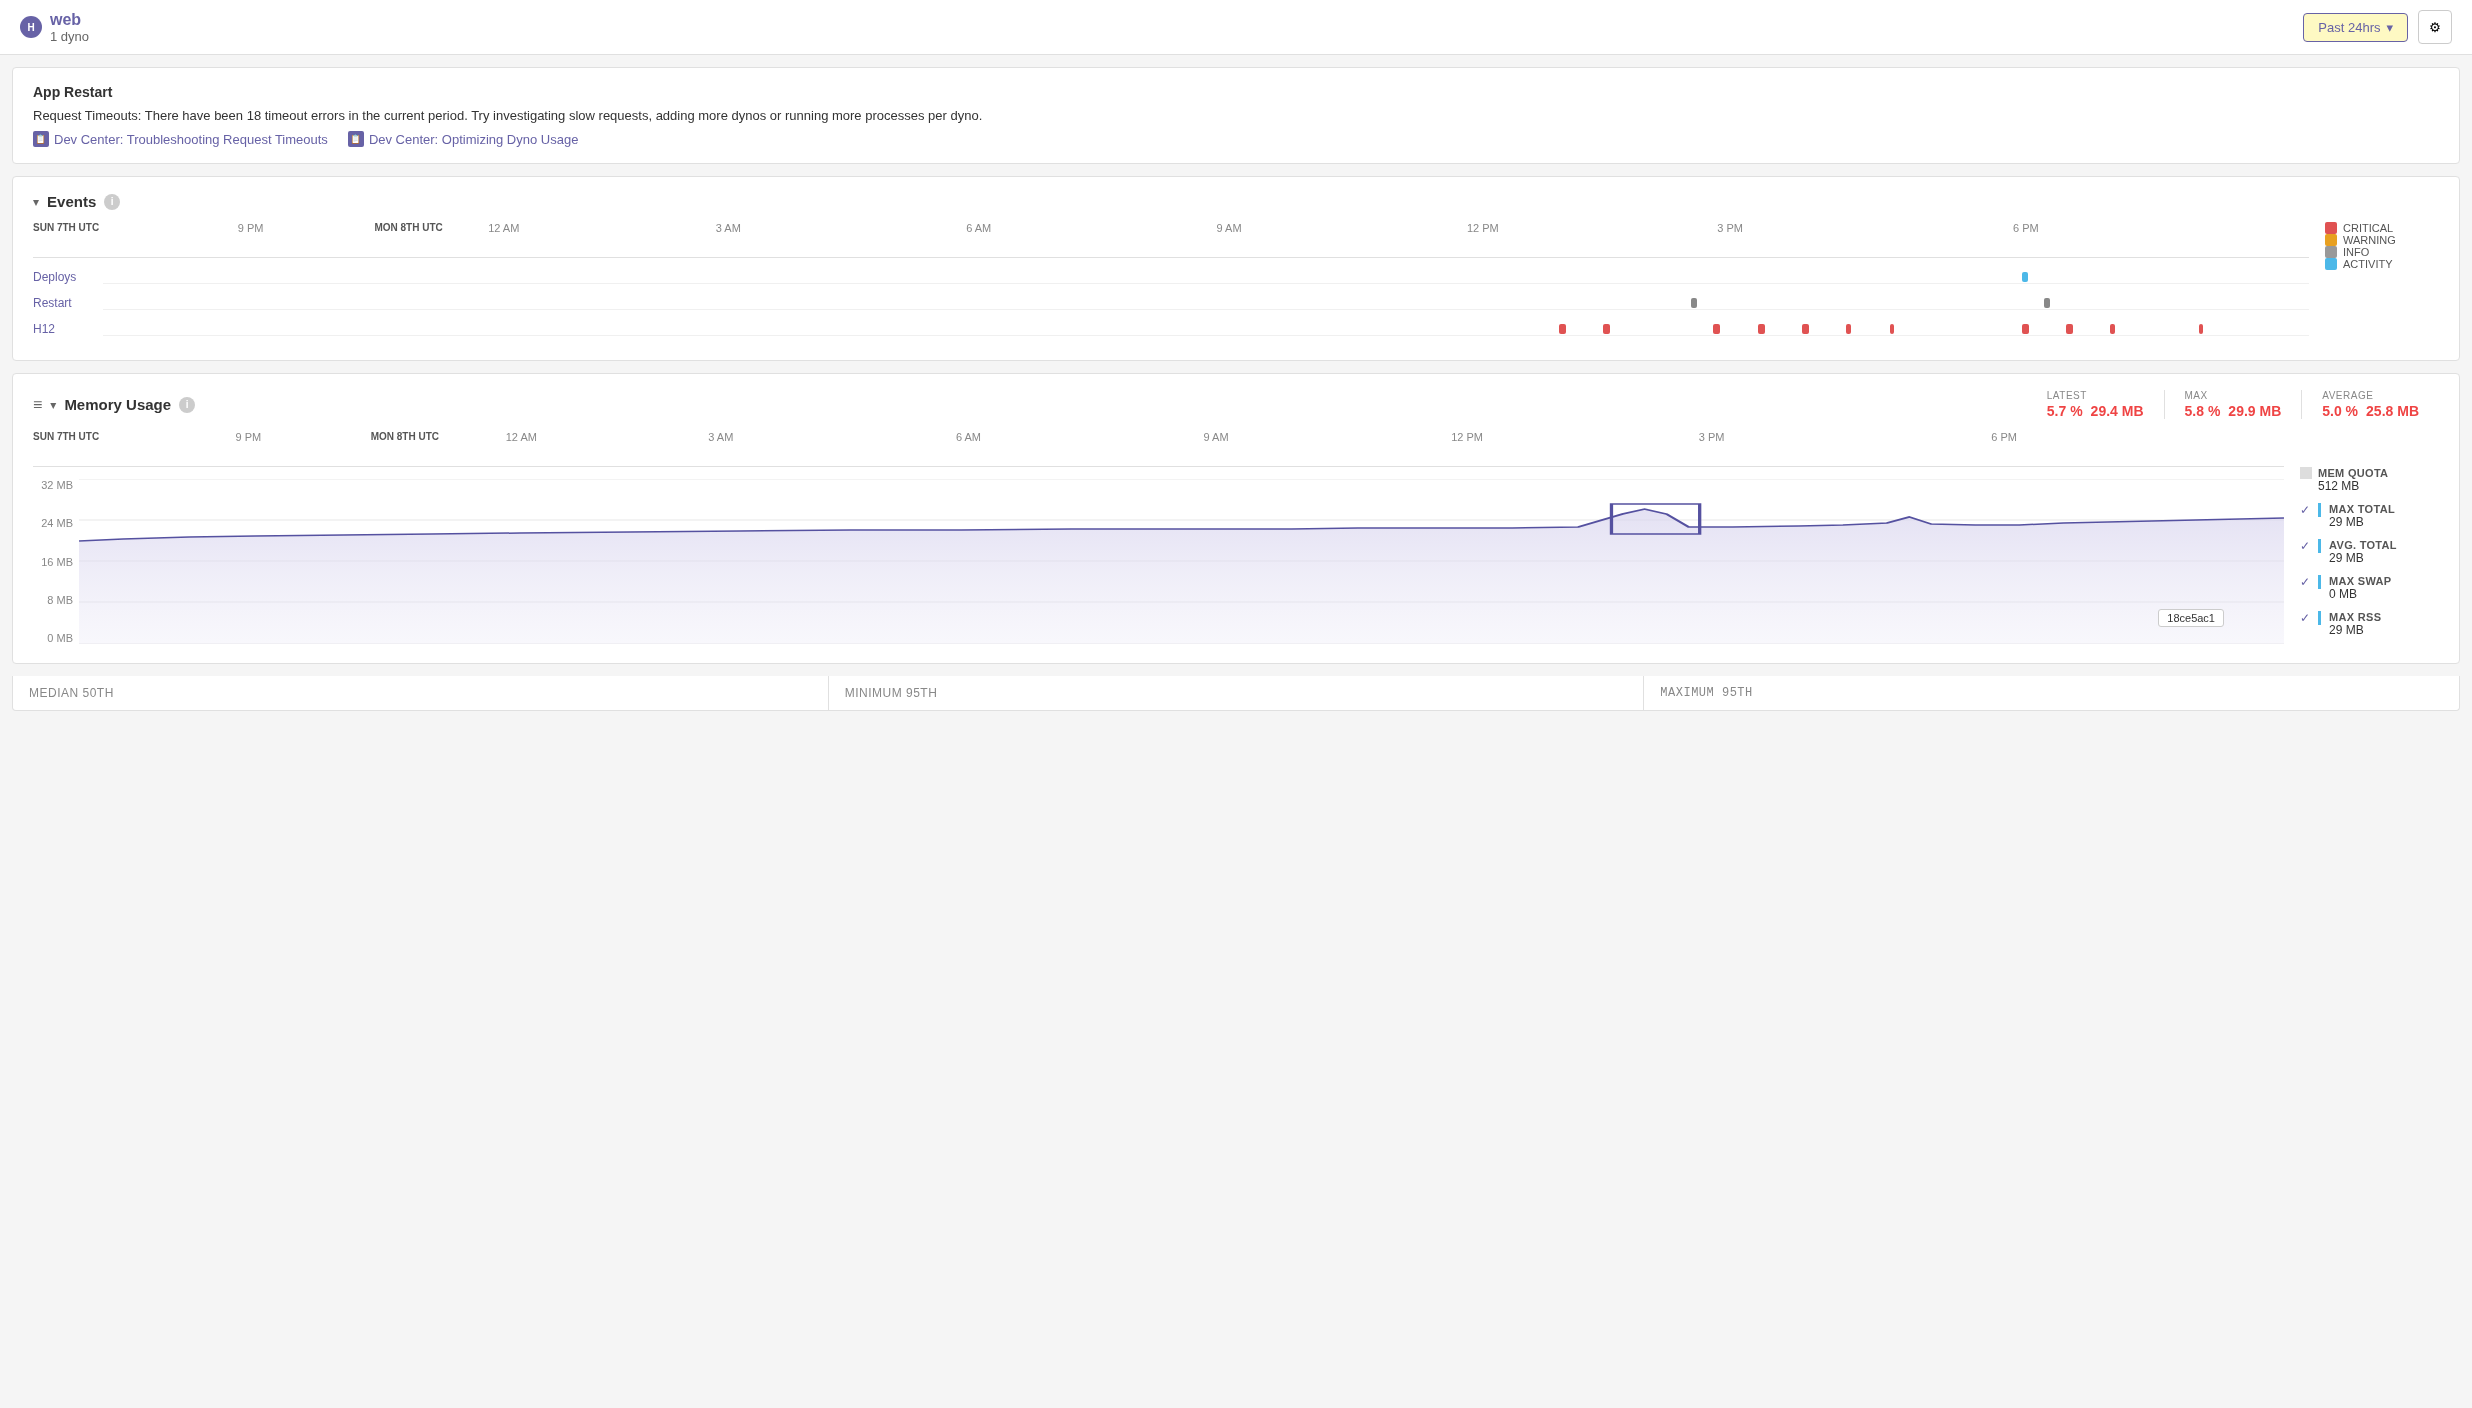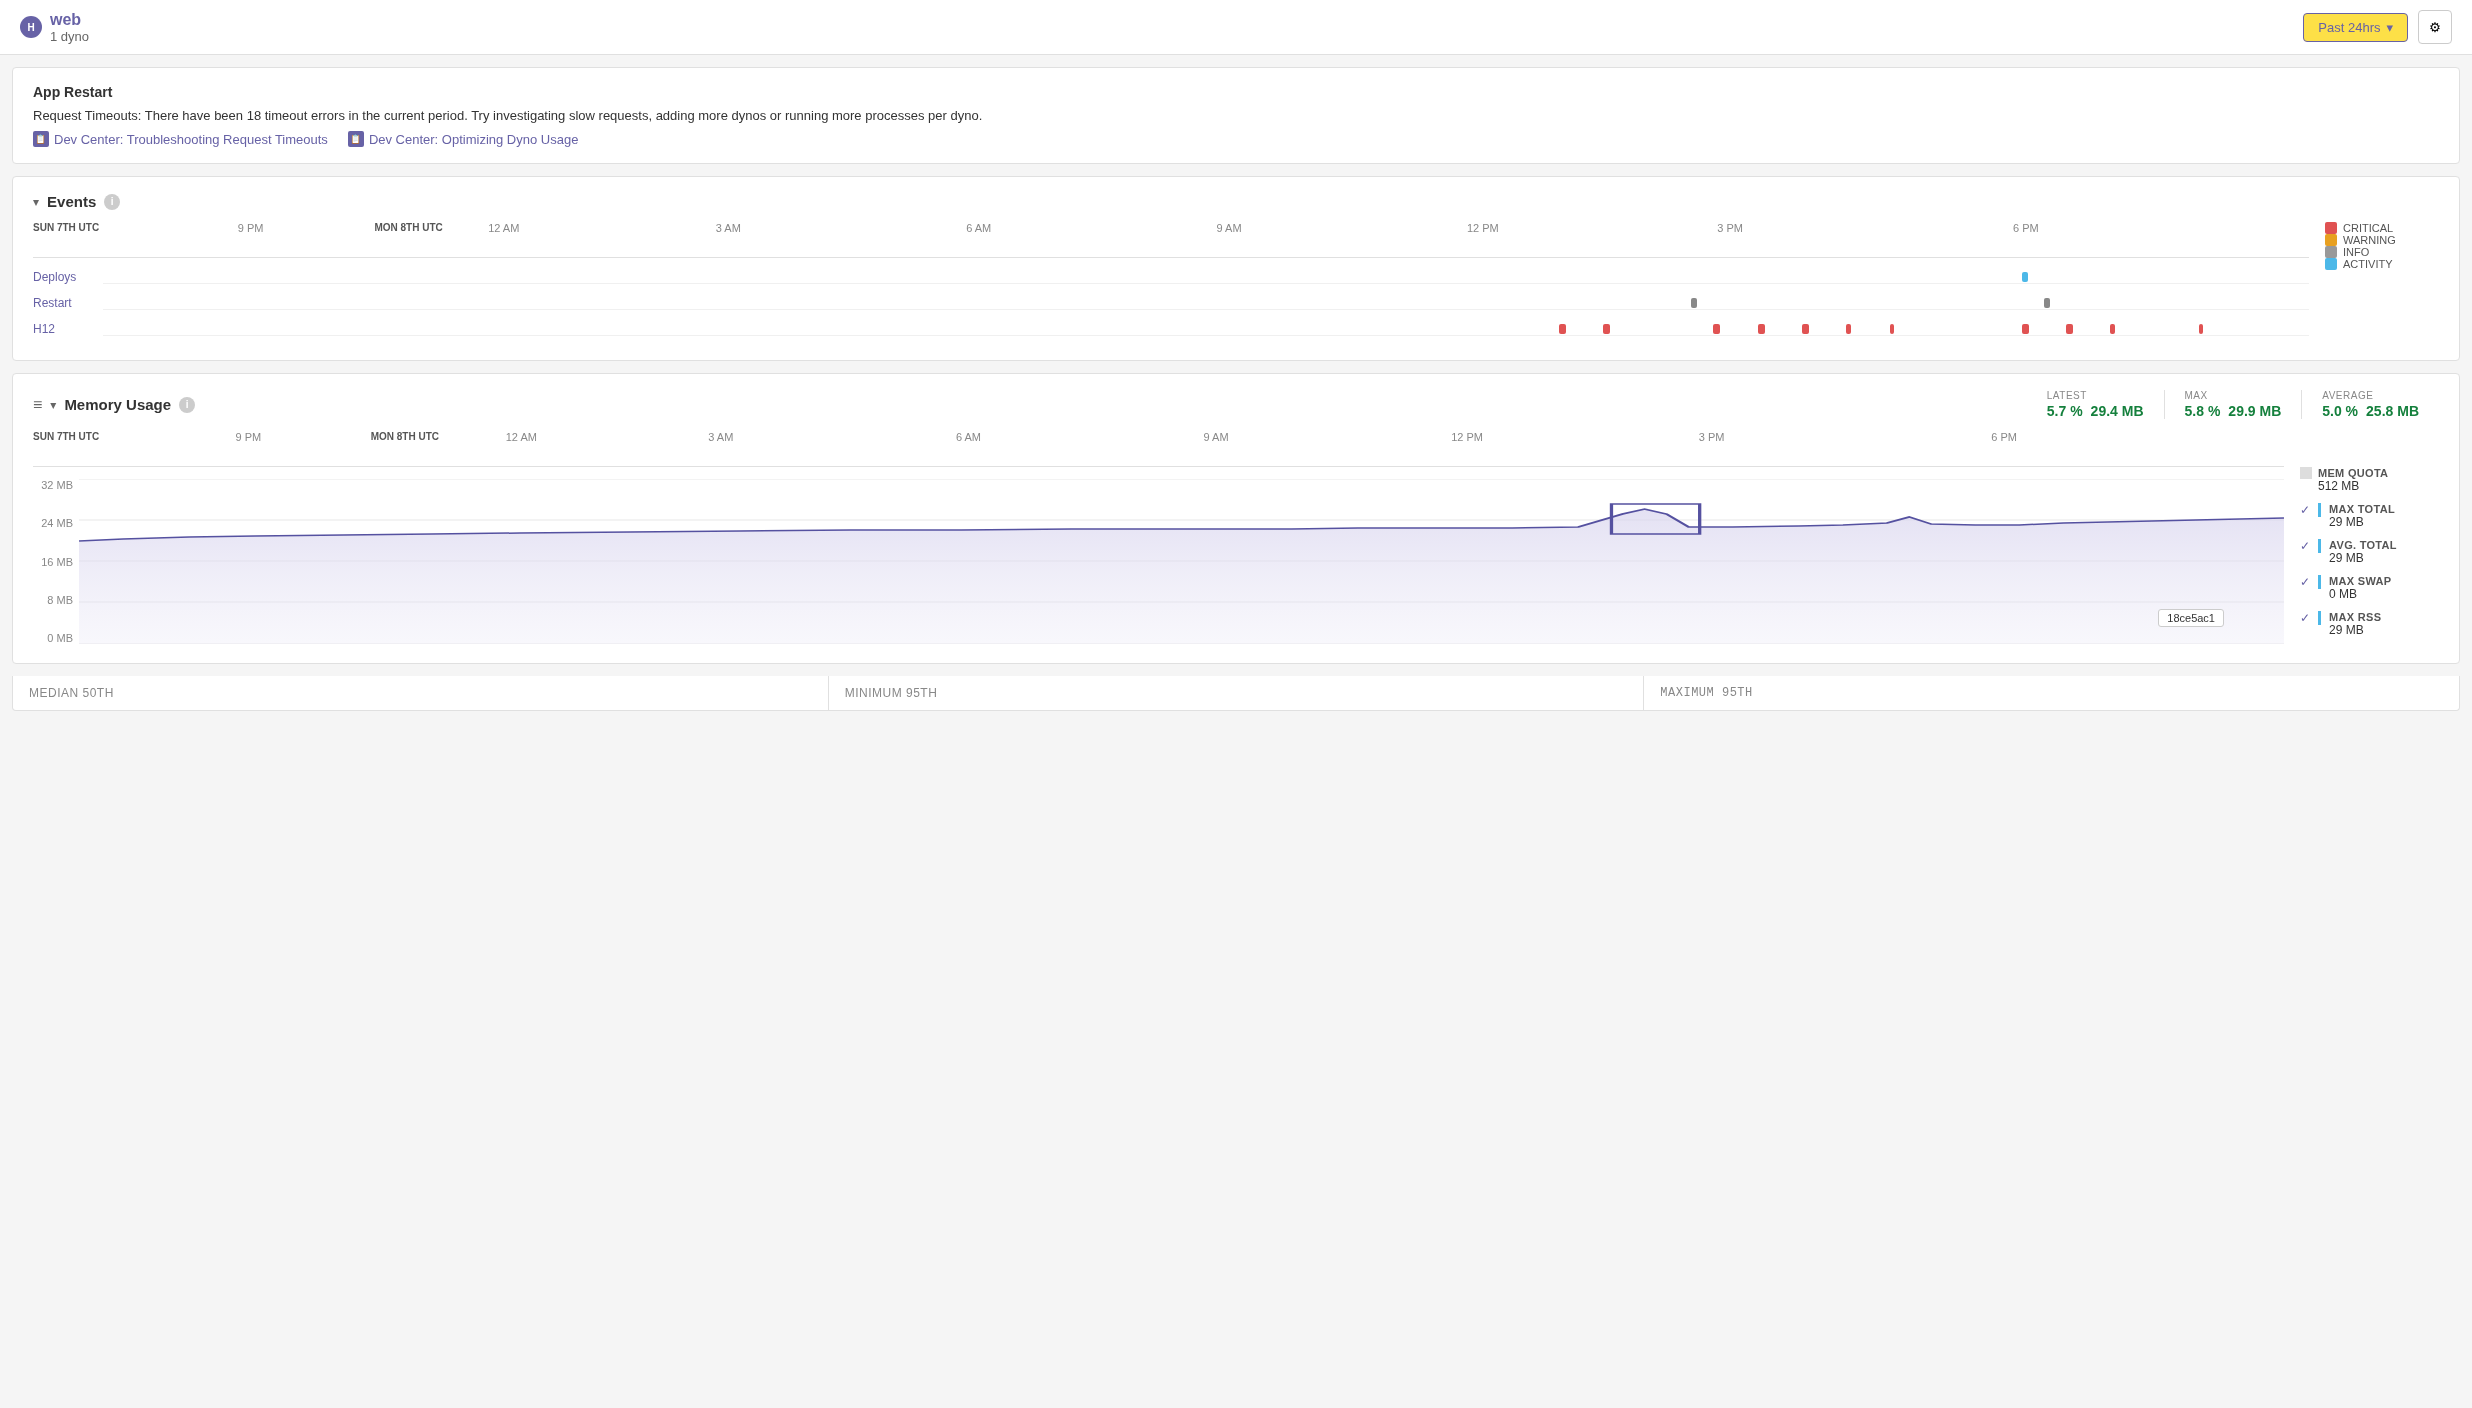--- a/index.html
+++ b/index.html
@@ -7,21 +7,21 @@
 
     .page-container { background: #f5f5f5; min-height: 100vh; }
 
     
     .top-bar { background: #fff; border-bottom: 1px solid #e0e0e0; display: flex; align-items: center; justify-content: space-between; padding: 10px 20px; }
     .dyno-info { display: flex; align-items: center; gap: 8px; }
     .dyno-badge { width: 22px; height: 22px; background: #6762a6; border-radius: 50%; display: flex; align-items: center; justify-content: center; color: #fff; font-size: 10px; font-weight: bold; }
     .dyno-name { font-size: 16px; font-weight: 600; color: #6762a6; }
     .dyno-count { font-size: 13px; color: #666; }
     .top-bar-right { display: flex; align-items: center; gap: 10px; }
-    .time-selector { border: 1.5px solid #6762a6; color: #6762a6; background: #fde047; border-radius: 4px; padding: 6px 14px; font-size: 13px; cursor: pointer; display: flex; align-items: center; gap: 6px; }
+    .time-selector { border: 1.5px solid #6762a6; color: #6762a6; background: #fef9c3; border-radius: 4px; padding: 6px 14px; font-size: 13px; cursor: pointer; display: flex; align-items: center; gap: 6px; }
     .gear-btn { width: 34px; height: 34px; border: 1.5px solid #ccc; border-radius: 4px; background: #fff; display: flex; align-items: center; justify-content: center; cursor: pointer; }
 
     
     .app-guidance { background: #fff; border: 1px solid #e0e0e0; margin: 12px; border-radius: 4px; padding: 16px 20px; }
     .app-guidance-title { font-weight: 700; font-size: 14px; margin-bottom: 8px; }
     .app-guidance-text { font-size: 13px; color: #333; margin-bottom: 8px; }
     .app-guidance-links { display: flex; gap: 20px; }
     .app-guidance-link { color: #6762a6; font-size: 13px; text-decoration: none; display: flex; align-items: center; gap: 5px; }
     .link-icon { width: 16px; height: 16px; background: #6762a6; border-radius: 2px; display: inline-flex; align-items: center; justify-content: center; color: #fff; font-size: 9px; }
 
@@ -57,21 +57,21 @@
 
     
     .memory-section { background: #fff; border: 1px solid #e0e0e0; margin: 12px; border-radius: 4px; padding: 16px 20px; }
     .memory-header { display: flex; align-items: center; justify-content: space-between; margin-bottom: 12px; }
     .memory-header-left { display: flex; align-items: center; gap: 8px; }
     .memory-stats { display: flex; gap: 0; }
     .stat-group { padding: 0 20px; border-right: 1px solid #e0e0e0; }
     .stat-group:last-child { border-right: none; }
     .stat-label { font-size: 10px; color: #888; text-transform: uppercase; letter-spacing: 0.5px; }
     .stat-values { display: flex; gap: 8px; margin-top: 2px; }
-    .stat-value { font-size: 14px; font-weight: 600; color: #15803d; }
+    .stat-value { font-size: 14px; font-weight: 600; color: #ef4444; }
     .memory-chart-time-labels { display: flex; border-bottom: 1px solid #e0e0e0; padding-bottom: 4px; margin-bottom: 0; font-size: 11px; color: #888; position: relative; height: 36px; }
     .memory-legend-item { display: flex; align-items: flex-start; gap: 6px; margin-bottom: 10px; }
     .memory-legend-title { font-size: 11px; color: #555; font-weight: 600; text-transform: uppercase; letter-spacing: 0.3px; }
     .memory-legend-value { font-size: 12px; color: #333; }
     .memory-legend-check { color: #6762a6; font-size: 12px; margin-right: 2px; }
 
     
     .bottom-stats { background: #fff; border: 1px solid #e0e0e0; border-top: none; margin: 0 12px; border-radius: 0 0 4px 4px; display: flex; }
     .bottom-stat-col { flex: 1; padding: 10px 16px; border-right: 1px solid #e0e0e0; }
     .bottom-stat-col:last-child { border-right: none; font-family: Liberation Mono, monospace; }

